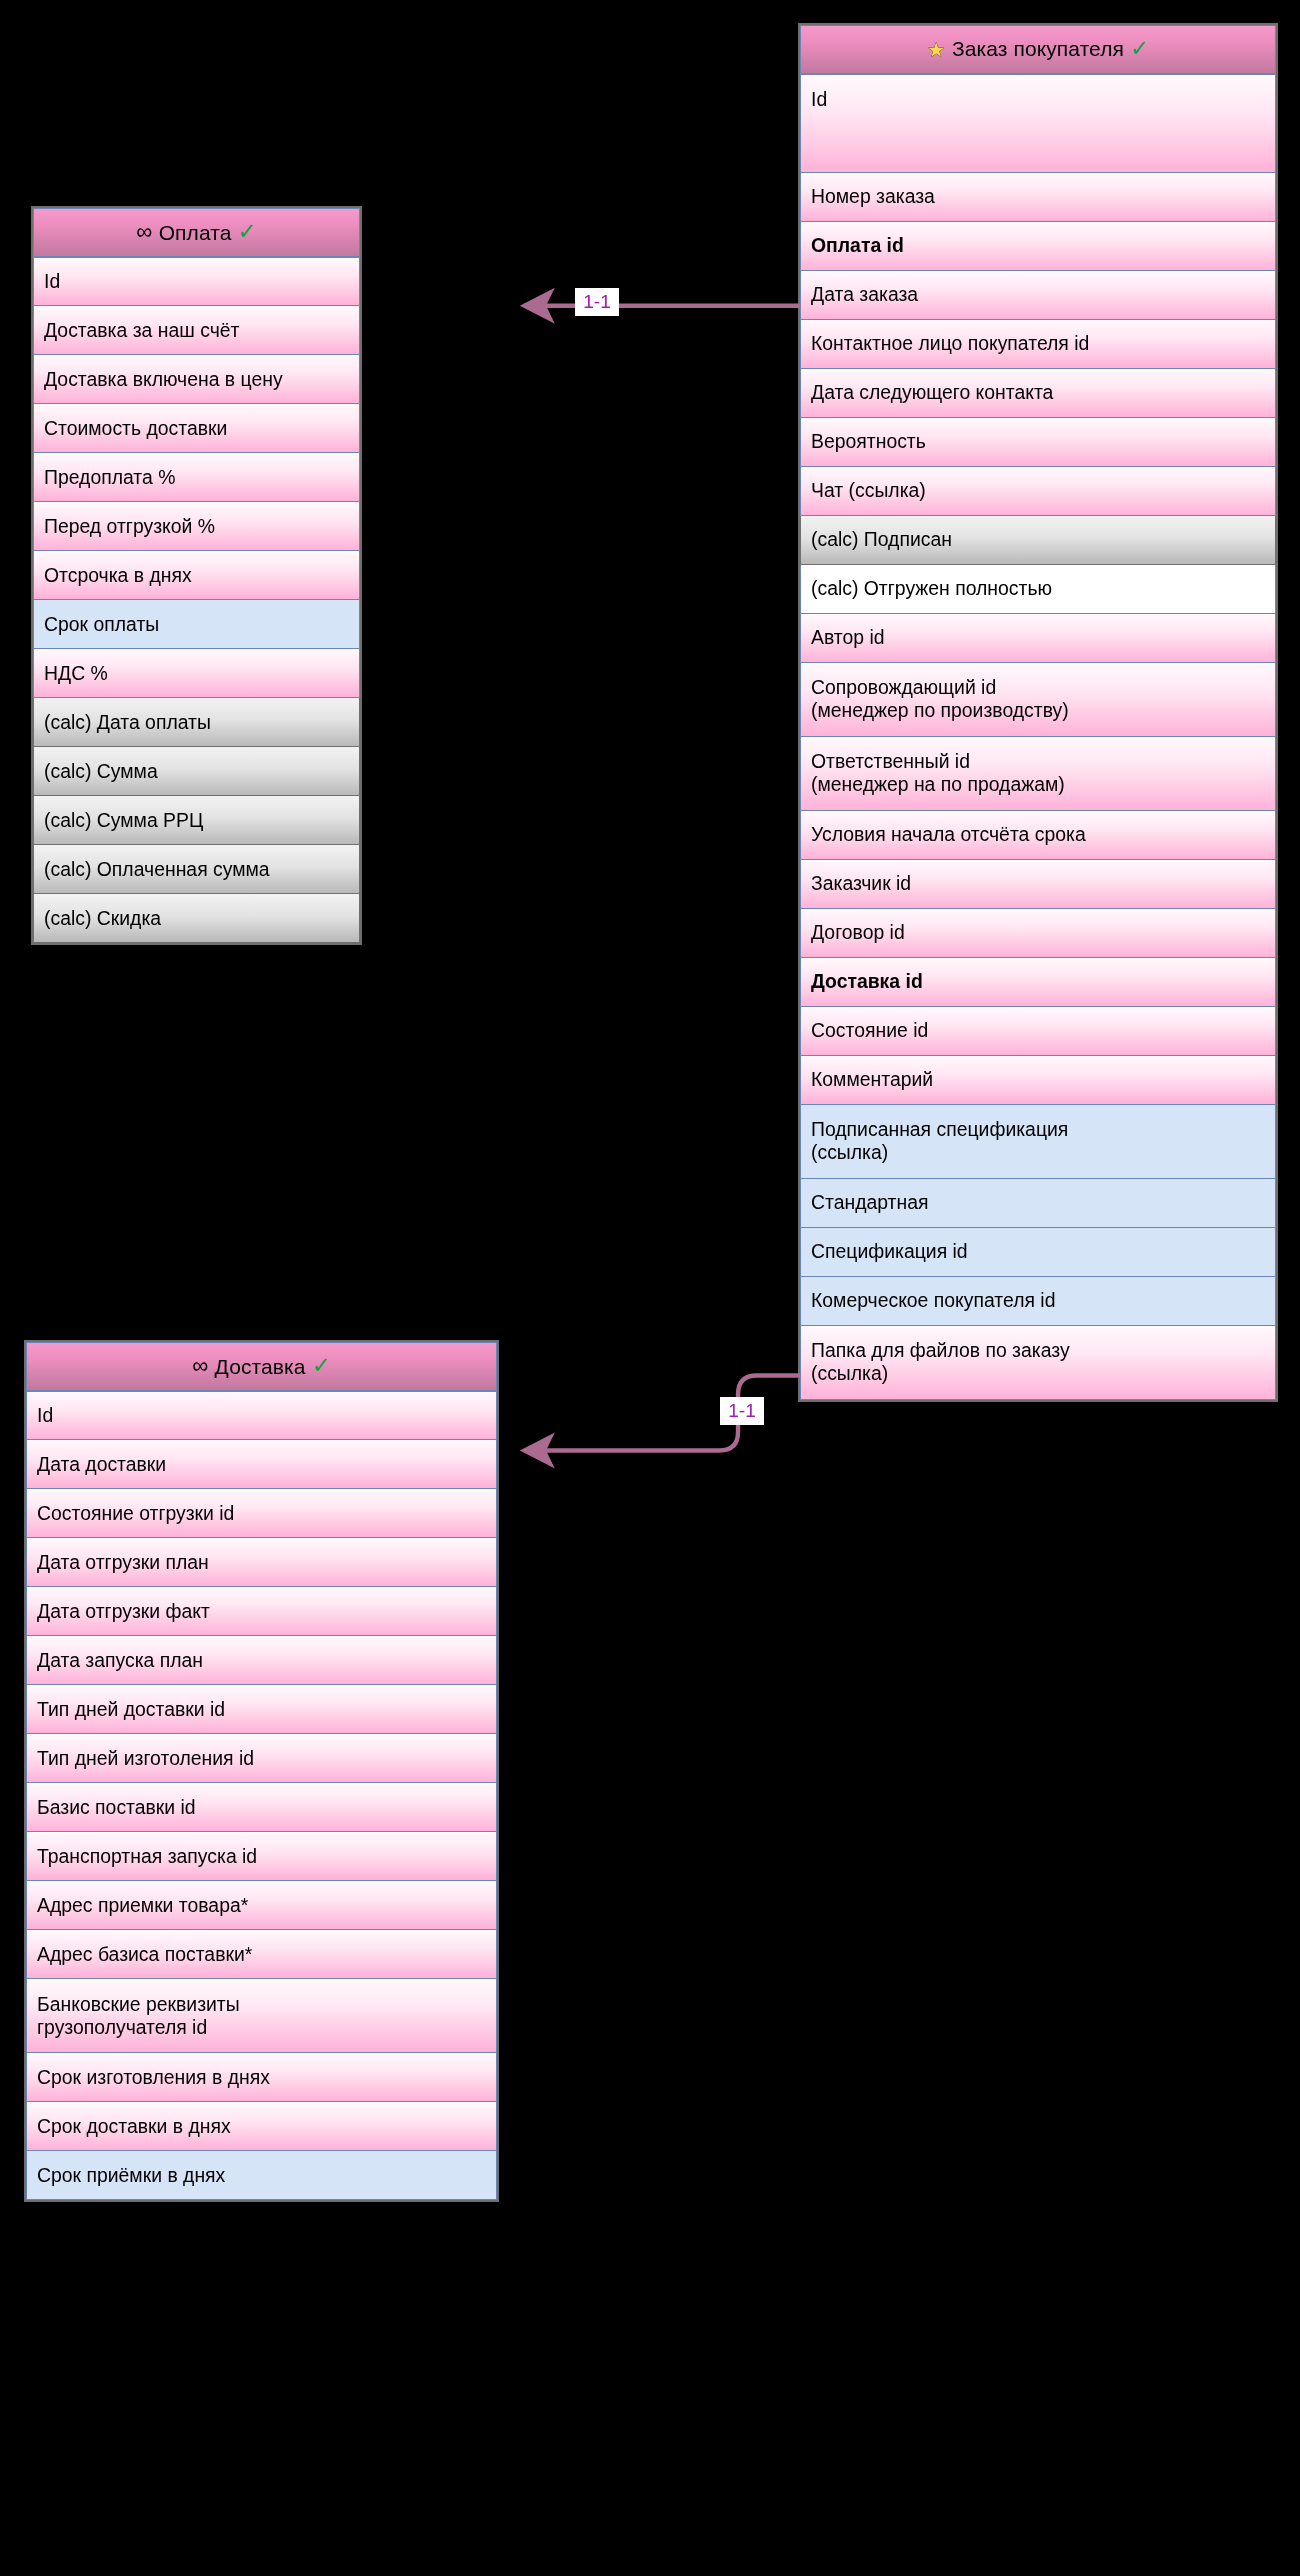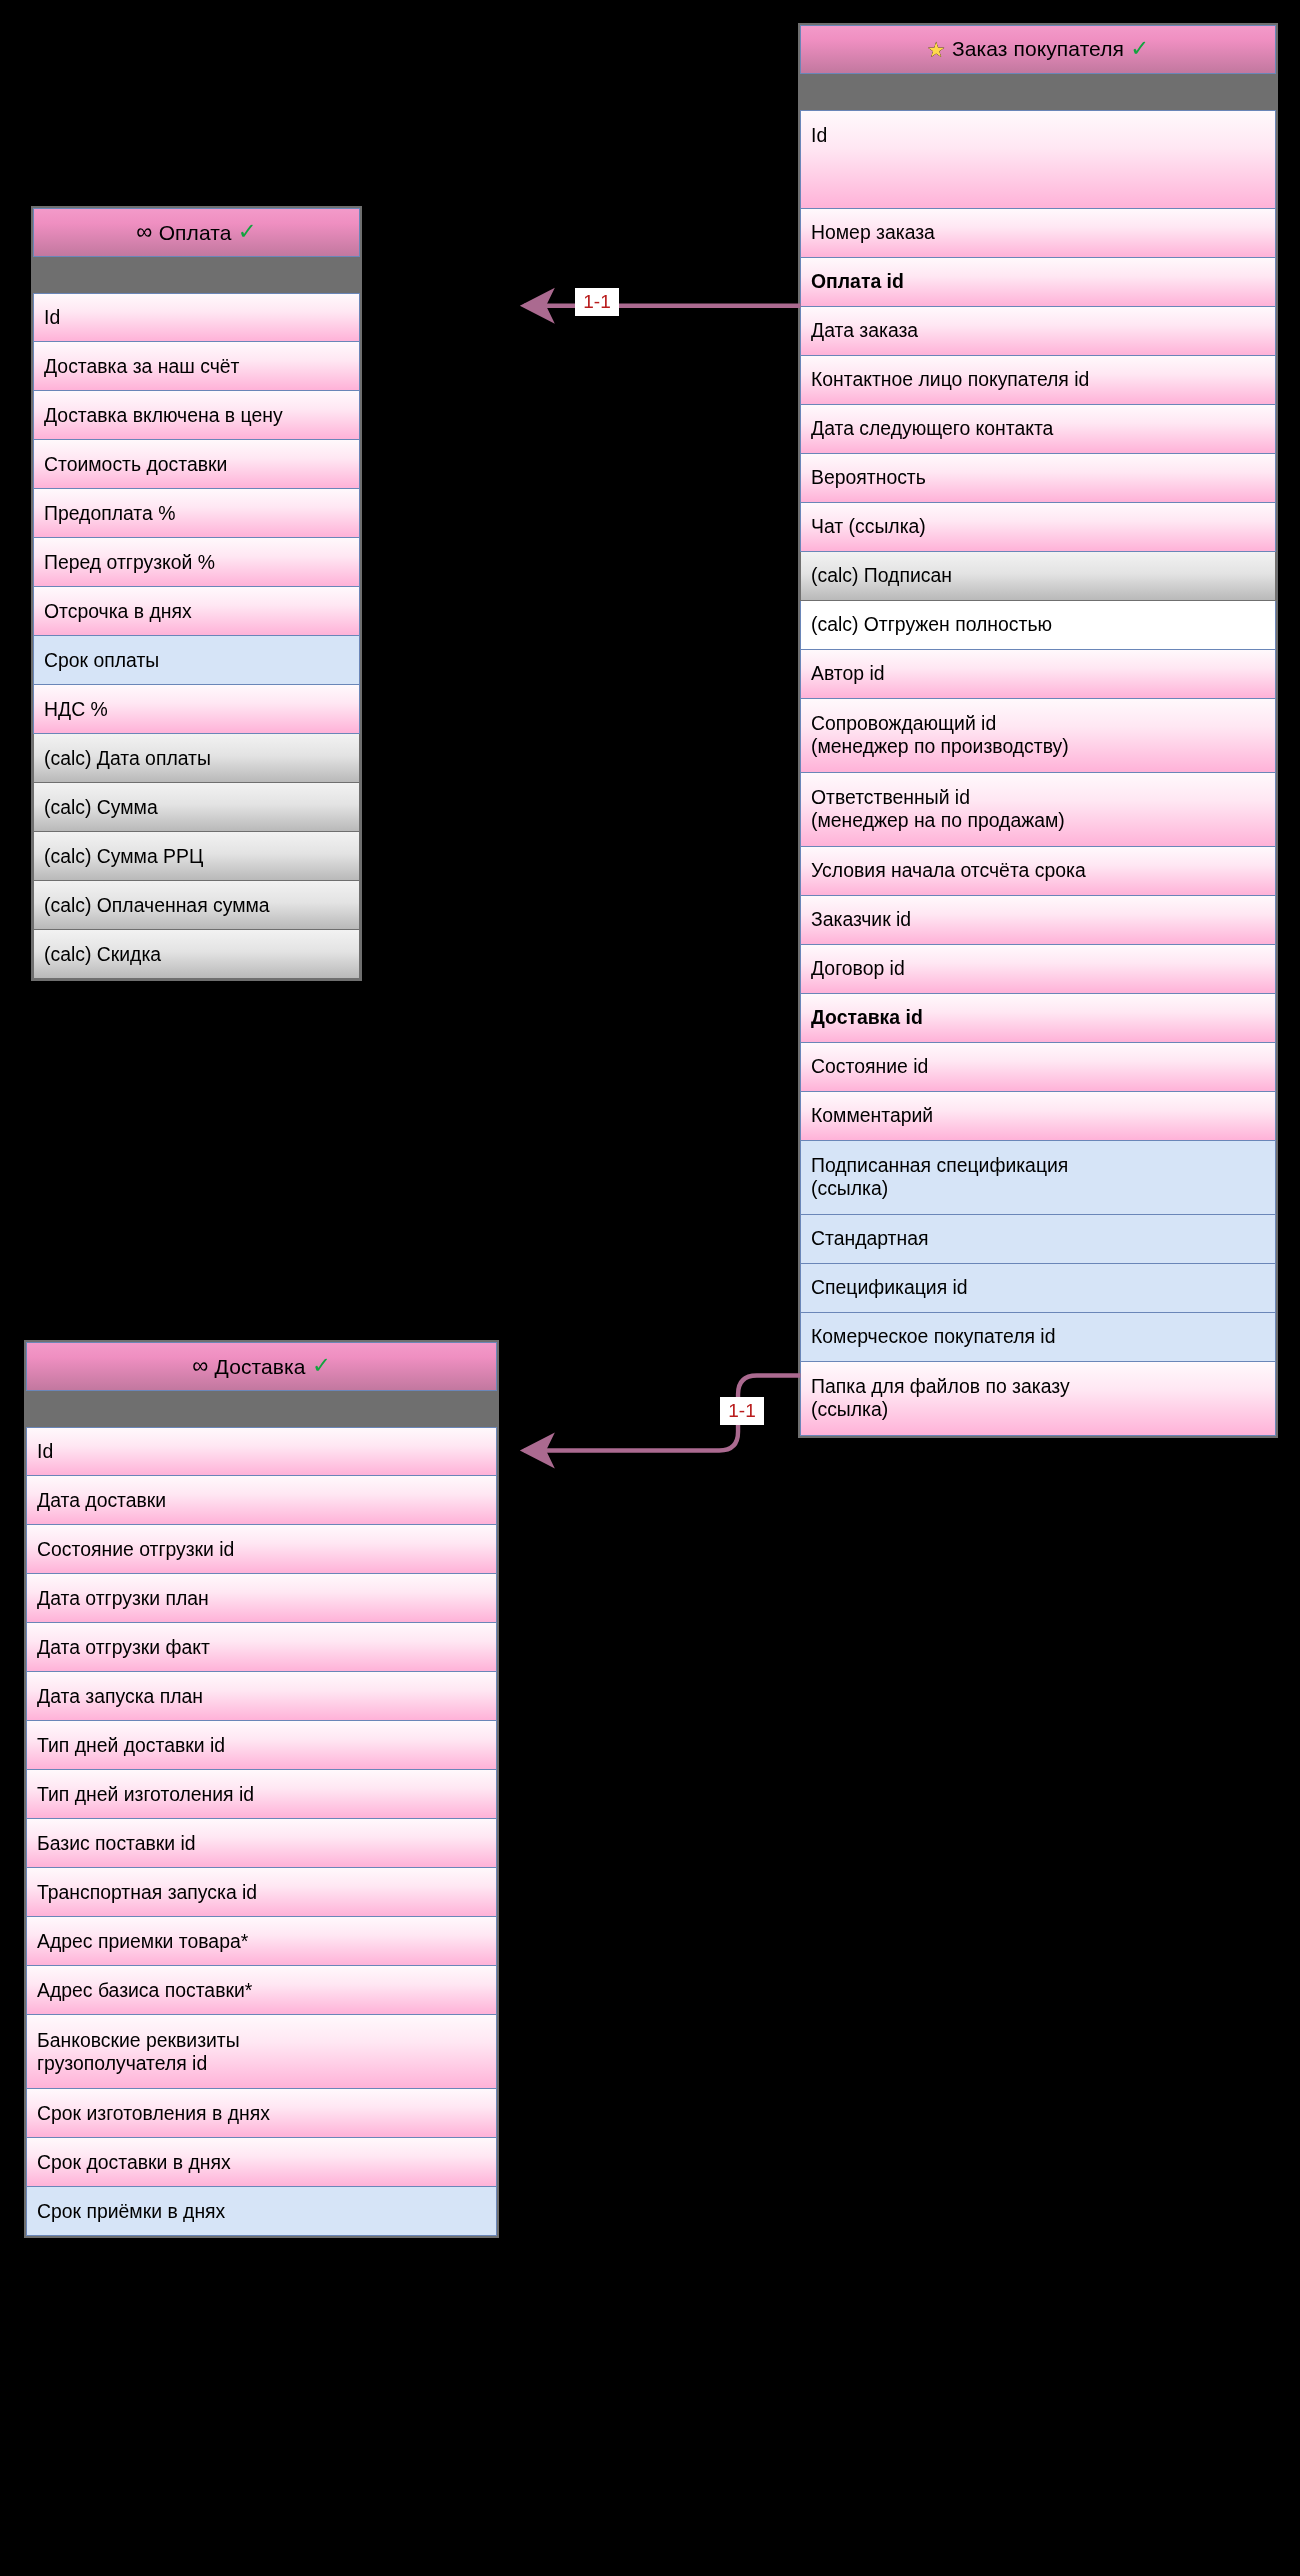--- a/index.html
+++ b/index.html
@@ -41,40 +41,40 @@
     border-top-width:0;
     background:linear-gradient(to bottom,#fff9fc 0%,#ffe7f3 38%,#ffb2d8 100%);
     color:#000;
     font-size:19.4px;
     padding:0 10px;
     display:flex;align-items:center;
     min-height:49px;
     line-height:1.18;
     white-space:pre-line;
   }
-  .row.first{border-top-width:1.9px;margin-top:36px;}
+  .row.first{border-top-width:1.9px;}
   .row.tall{min-height:99px;align-items:flex-start;padding-top:13.8px;}
   .row.two{min-height:74px;}
   .row.blue{
     background:#d6e4f7;
   }
   .row.calc{
     border-color:#6f6f6f;
     background:linear-gradient(to bottom,#f2f2f2 0%,#e3e3e3 45%,#b9b9b9 100%);
   }
   .row.white{
     background:#ffffff;
   }
   .row.bold{font-weight:bold;}
 
   
   .conn-label{
     position:absolute;
     background:#fff;
-    color:#b91c1c;
+    color:#a21caf;
     font-size:19px;
     line-height:1;
     padding:3.8px 2.5px 5px 2.5px;
     text-align:center;
     z-index:6;
   }
   svg.links{position:absolute;left:0;top:0;width:1301px;height:2576px;z-index:4;}
 </style>
 </head>
 <body>

